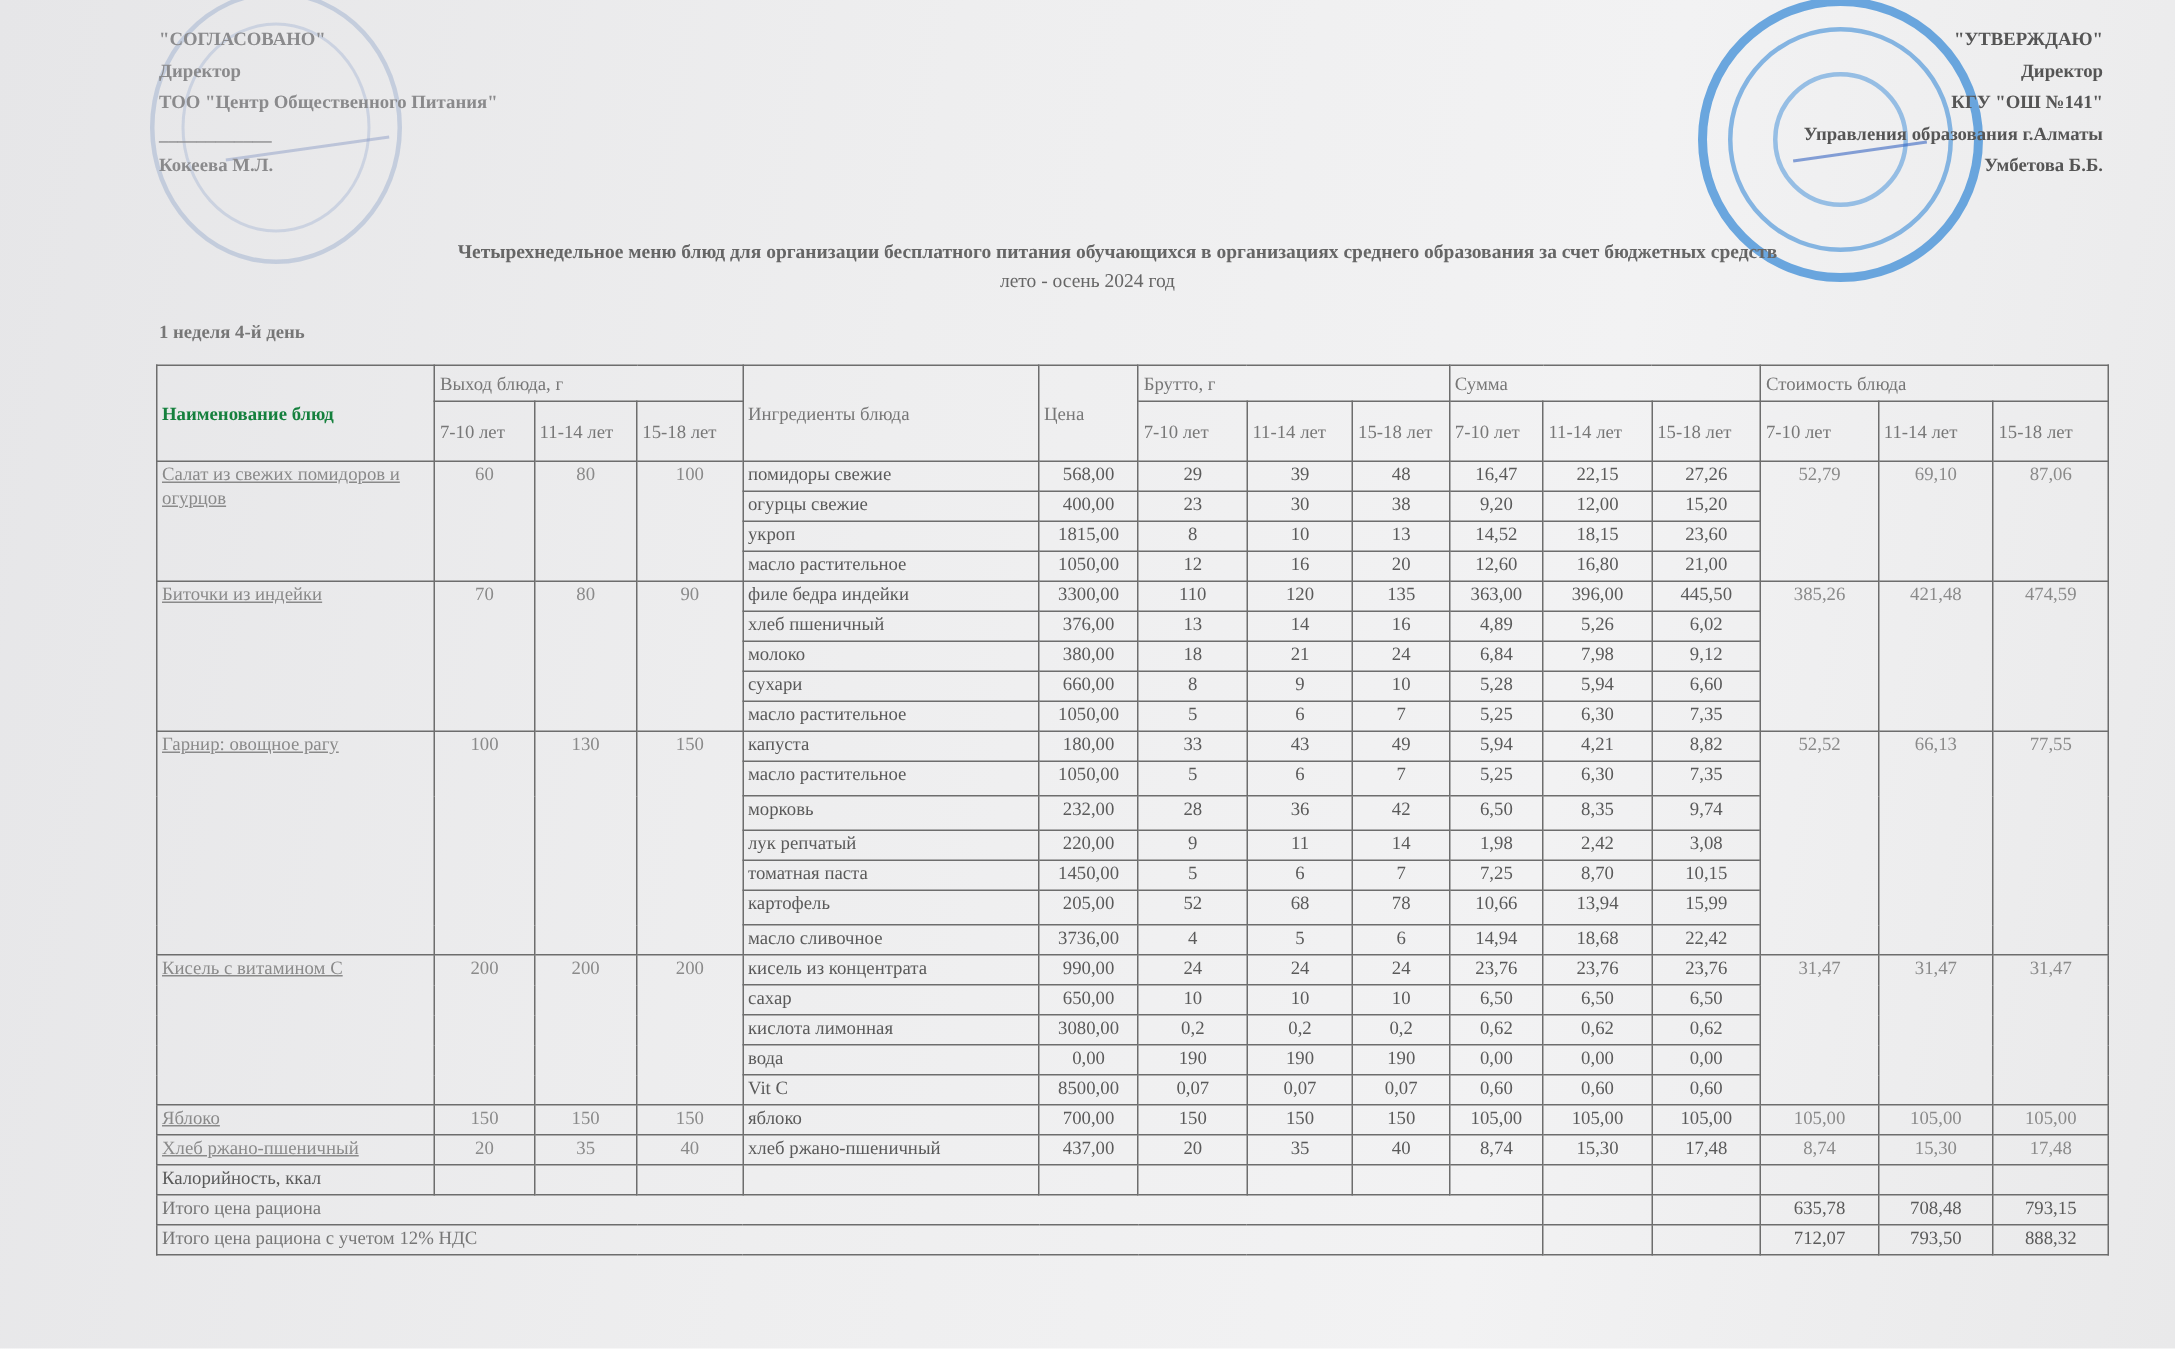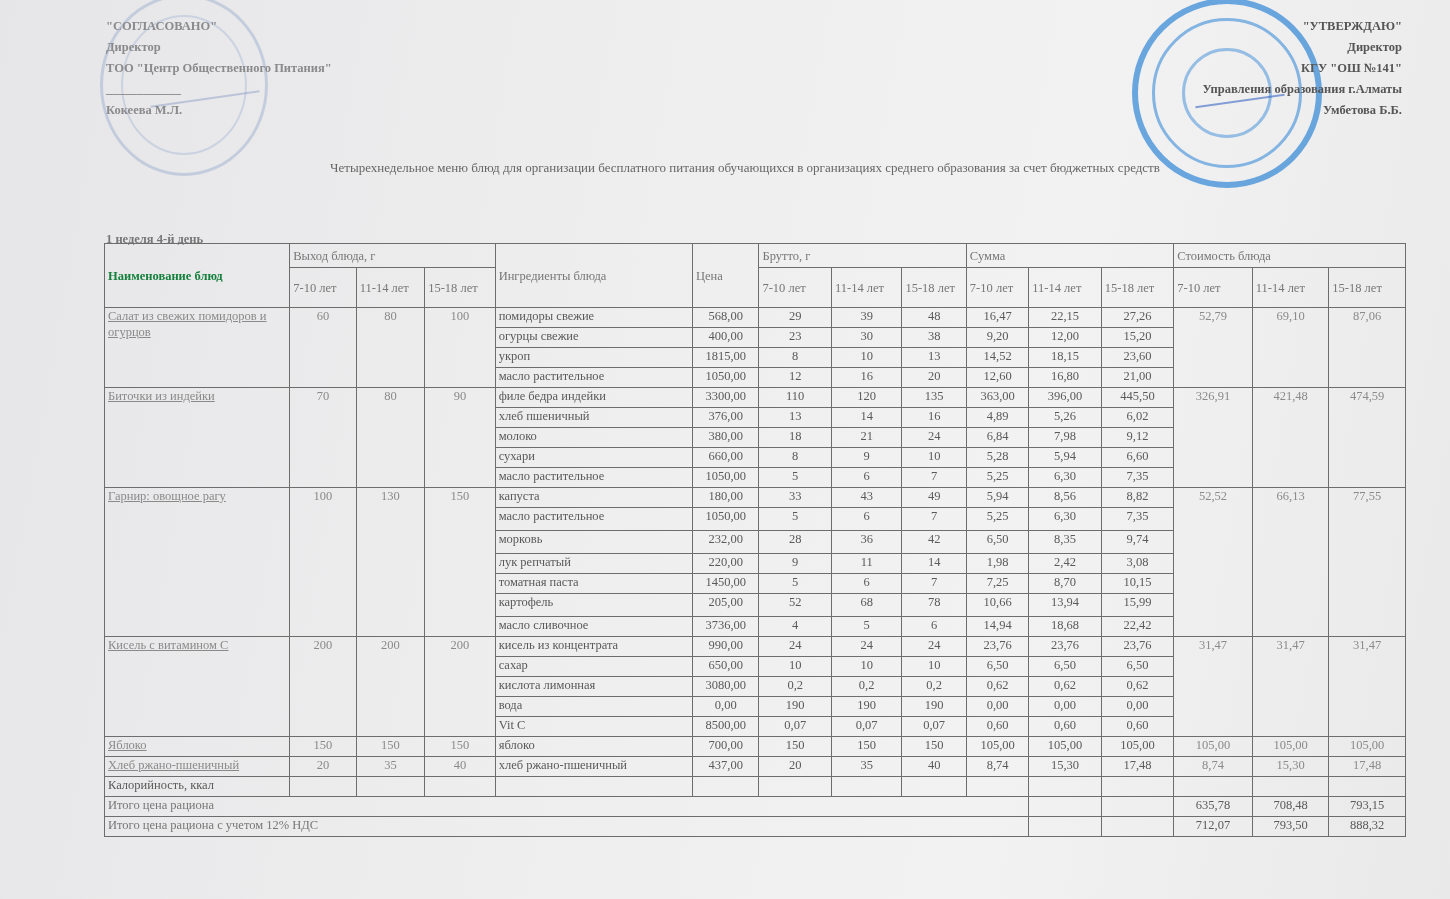--- a/index.html
+++ b/index.html
@@ -41,23 +41,23 @@
     border-radius: 50%; border: 3px solid rgba(60,140,215,0.5);
   }
   .signature {
     position: absolute; height: 2px; background: rgba(40,90,190,0.55); transform: rotate(-8deg);
   }
 
   .doc-title {
     position: absolute; left: 0; width: 1450px; top: 158px; text-align: center;
     font-size: 13px; color: #666; line-height: 19px;
   }
-  .doc-title .t1 { padding-left: 40px; }
+  .doc-title .t1 { padding-left: 40px; font-weight: bold; }
   .week-day {
-    position: absolute; left: 106px; top: 232px; font-size: 12.5px; color: #777; font-weight: bold;
+    position: absolute; left: 106px; top: 214px; font-size: 12.5px; color: #777; font-weight: bold;
   }
 
   table.menu {
     position: absolute; left: 104px; top: 243px; width: 1302px;
     border-collapse: collapse; table-layout: fixed;
     font-size: 12.5px; color: #5a5a5a;
   }
   table.menu td, table.menu th {
     border: 1px solid #6d6d6d; padding: 0 3px; height: 20px; line-height: 16px;
     font-weight: normal; vertical-align: top; white-space: nowrap; overflow: hidden;
@@ -97,20 +97,21 @@
   <div class="approval-right">
     <div>"УТВЕРЖДАЮ"</div>
     <div>Директор</div>
     <div>КГУ "ОШ №141"</div>
     <div>Управления образования г.Алматы</div>
     <div>Умбетова Б.Б.</div>
   </div>
 
   <div class="doc-title">
     <div class="t1">Четырехнедельное меню блюд для организации бесплатного питания обучающихся в организациях среднего образования за счет бюджетных средств</div>
+    <div>лето - осень 2024 год</div>
   </div>
 
   <div class="week-day">1 неделя 4-й день</div>
 
   <table class="menu">
     <colgroup>
       <col style="width:184px">
         <col style="width:66px">
         <col style="width:68px">
         <col style="width:70px">
@@ -207,21 +208,21 @@
         <td rowspan="5" class="c faint">80</td>
         <td rowspan="5" class="c faint">90</td>
         <td>филе бедра индейки</td>
         <td class="r">3300,00</td>
         <td class="c">110</td>
         <td class="c">120</td>
         <td class="c">135</td>
         <td class="c">363,00</td>
         <td class="c">396,00</td>
         <td class="c">445,50</td>
-        <td rowspan="5" class="c faint">326,91</td>
+        <td rowspan="5" class="c faint">385,26</td>
         <td rowspan="5" class="c faint">421,48</td>
         <td rowspan="5" class="c faint">474,59</td>
       </tr>
       <tr>
         <td>хлеб пшеничный</td>
         <td class="r">376,00</td>
         <td class="c">13</td>
         <td class="c">14</td>
         <td class="c">16</td>
         <td class="c">4,89</td>
@@ -263,21 +264,21 @@
         <td rowspan="7" class="dish">Гарнир: овощное рагу</td>
         <td rowspan="7" class="c faint">100</td>
         <td rowspan="7" class="c faint">130</td>
         <td rowspan="7" class="c faint">150</td>
         <td>капуста</td>
         <td class="r">180,00</td>
         <td class="c">33</td>
         <td class="c">43</td>
         <td class="c">49</td>
         <td class="c">5,94</td>
-        <td class="c">8,56</td>
+        <td class="c">4,21</td>
         <td class="c">8,82</td>
         <td rowspan="7" class="c faint">52,52</td>
         <td rowspan="7" class="c faint">66,13</td>
         <td rowspan="7" class="c faint">77,55</td>
       </tr>
       <tr style="height:23px">
         <td>масло растительное</td>
         <td class="r">1050,00</td>
         <td class="c">5</td>
         <td class="c">6</td>

